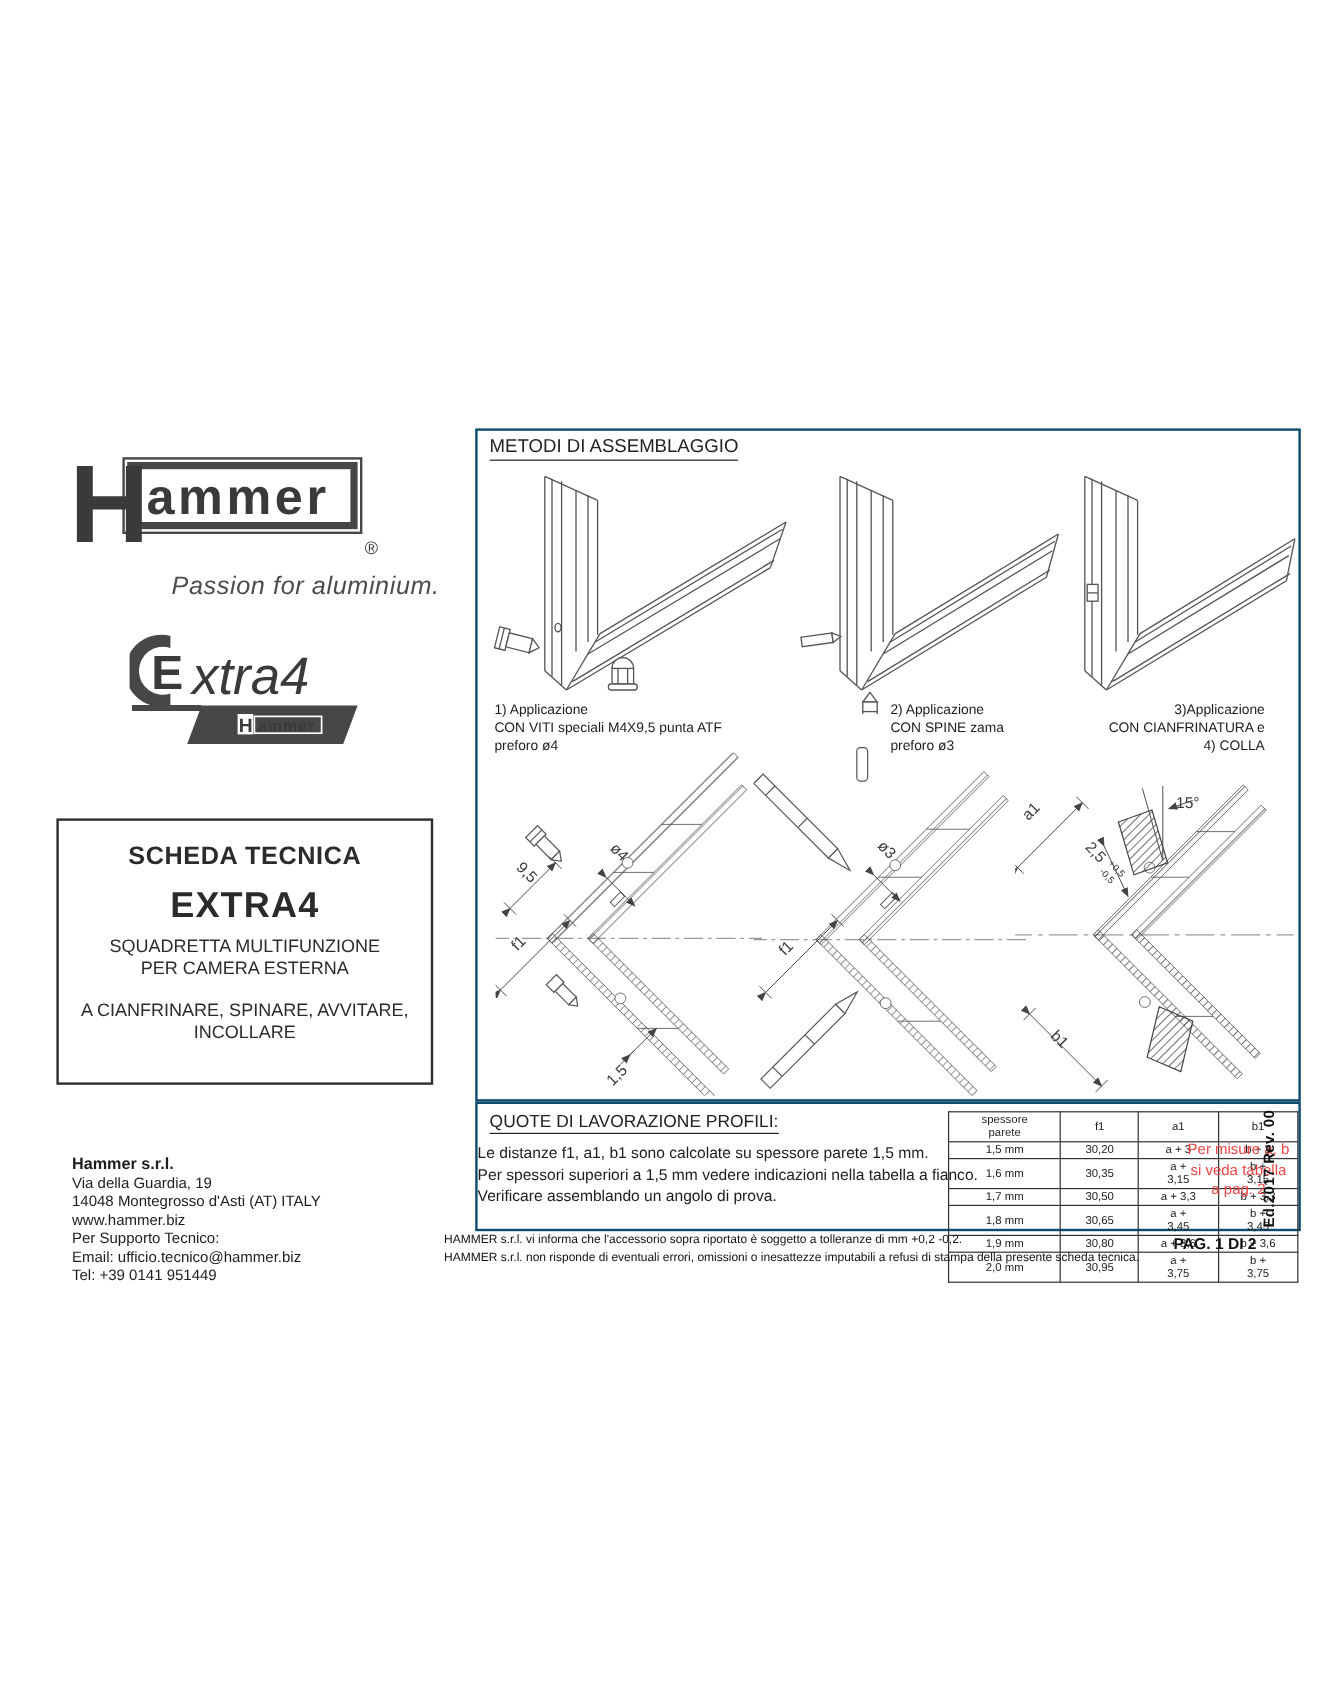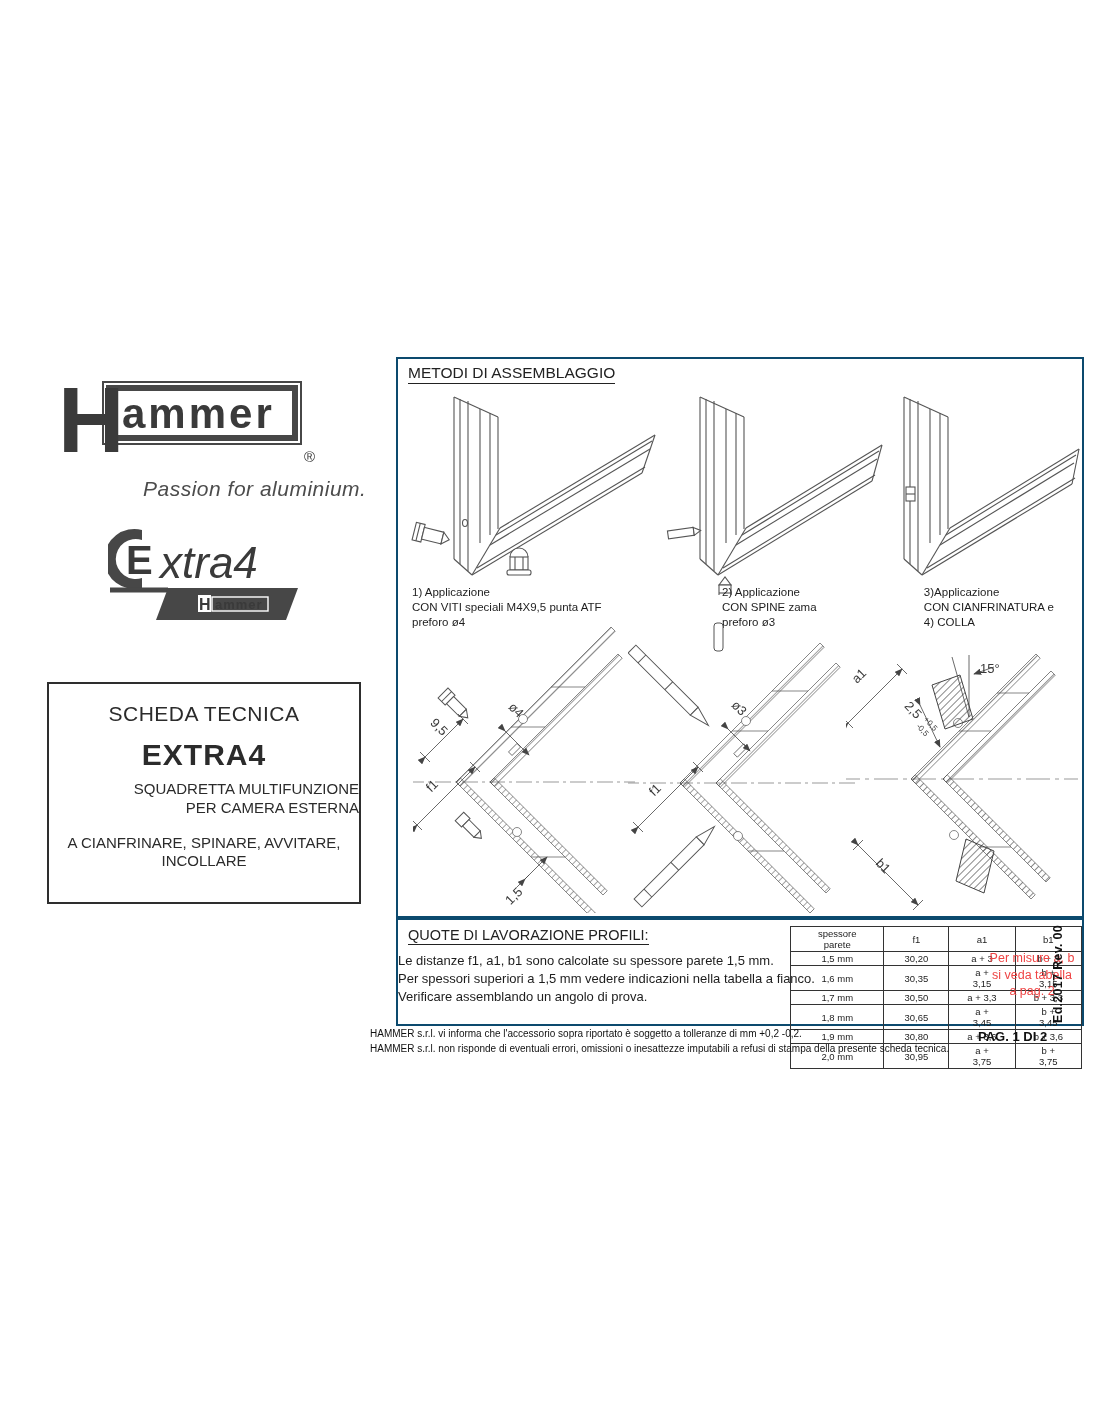--- a/index.html
+++ b/index.html
@@ -6,23 +6,23 @@
   .page{position:relative;width:1100px;height:1422px;background:#ffffff;
         font-family:"Liberation Sans",sans-serif;color:#1c1c1c;overflow:hidden;}
   .abs{position:absolute;}
   svg text{font-family:"Liberation Sans",sans-serif;fill:#3a3a3a;}
   .dimtxt{font-size:13px;}
   
   .tagline{font-style:italic;font-size:21px;color:#4c4c4c;letter-spacing:.5px;}
   
   .title-box{left:47px;top:682px;width:310px;height:218px;border:2px solid #2e2e2e;
              text-align:center;color:#2b2b2b;}
-  .title-box .h1{font-size:21px;font-weight:normal;margin-top:18px;letter-spacing:.5px;}
+  .title-box .h1{font-size:21px;font-weight:bold;margin-top:18px;letter-spacing:.5px;}
   .title-box .h2{font-size:30px;font-weight:bold;margin-top:12px;letter-spacing:1px;}
-  .title-box .sub{font-size:15px;margin-top:8px;line-height:1.25;text-align:right;}
+  .title-box .sub{font-size:15px;margin-top:8px;line-height:1.25;}
   .title-box .meth{font-size:15px;margin-top:16px;line-height:1.25;}
   
   .company{left:60px;top:962px;font-size:12.5px;line-height:1.24;color:#1d1d1d;}
   .company .nm{font-weight:bold;font-size:13.5px;}
   
   .panel{border:2px solid #0c4a6e;margin-left:28px;}
   #main-panel{left:368px;top:357px;width:684px;height:557px;}
   #quote-panel{left:368px;top:918px;width:684px;height:104px;}
   .panel-title{font-size:15.5px;color:#222;border-bottom:1.5px solid #222;display:inline-block;padding-bottom:1px;}
   .caption{font-size:11.5px;line-height:1.32;color:#1d1d1d;}
@@ -69,20 +69,29 @@
     <div class="sub">
       <div>SQUADRETTA MULTIFUNZIONE</div>
       <div>PER CAMERA ESTERNA</div>
     </div>
     <div class="meth">
       <div>A CIANFRINARE, SPINARE, AVVITARE,</div>
       <div>INCOLLARE</div>
     </div>
   </div>
 
+  <div class="abs company">
+    <div class="nm">Hammer s.r.l.</div>
+    <div>Via della Guardia, 19</div>
+    <div>14048 Montegrosso d'Asti (AT) ITALY</div>
+    <div>www.hammer.biz</div>
+    <div>Per Supporto Tecnico:</div>
+    <div>Email: ufficio.tecnico@hammer.biz</div>
+    <div>Tel: +39 0141 951449</div>
+  </div>
 
   <div class="abs panel" id="main-panel">
     <div class="abs" style="left:10px;top:5px">
       <span class="panel-title">METODI DI ASSEMBLAGGIO</span>
     </div>
 
     <svg class="abs" style="left:12px;top:24px" width="252" height="206" viewBox="0 0 252 206">
       <g stroke="#555" stroke-width="1.1" fill="none">
         <line x1="44" y1="14" x2="44" y2="176"></line>
           <line x1="50" y1="16" x2="50" y2="181"></line>
@@ -165,26 +174,26 @@
         <rect x="30" y="104" width="9" height="14" fill="#fff"></rect>
           <line x1="30" y1="111" x2="39" y2="111"></line>
       </g>
     </svg>
 
     <div class="abs caption" style="left:14px;top:226px">
       <div>1) Applicazione</div>
       <div>CON VITI speciali M4X9,5 punta ATF</div>
       <div>preforo ø4</div>
     </div>
-    <div class="abs caption" style="left:324px;top:226px">
+    <div class="abs caption" style="left:344px;top:226px">
       <div>2) Applicazione</div>
       <div>CON SPINE zama</div>
       <div>preforo ø3</div>
     </div>
-    <div class="abs caption" style="right:28px;top:226px;">
+    <div class="abs caption" style="right:28px;top:226px;text-align:right">
       <div>3)Applicazione</div>
       <div>CON CIANFRINATURA e</div>
       <div>4) COLLA</div>
     </div>
 
     <svg class="abs" style="left:15px;top:268px" width="225" height="286" viewBox="0 0 225 286">
       <defs>
         <pattern id="h1" width="5" height="5" patternUnits="userSpaceOnUse" patternTransform="rotate(45)">
           <line x1="0" y1="0" x2="0" y2="5" stroke="#666" stroke-width="1.2"></line>
         </pattern>

